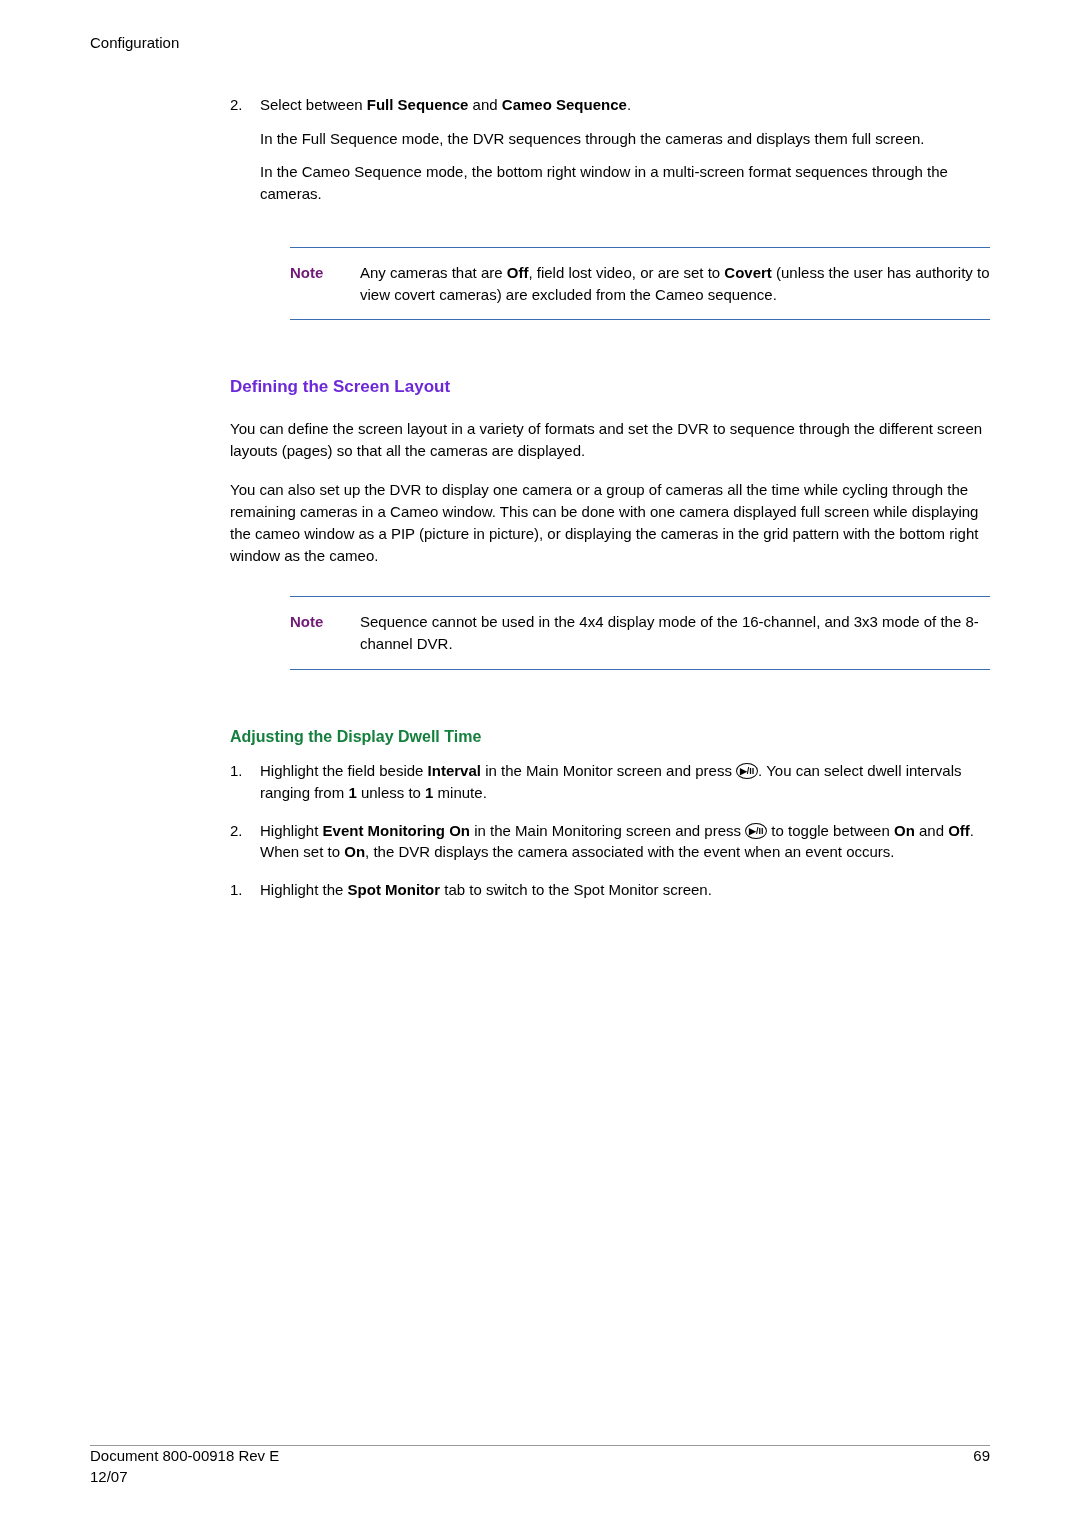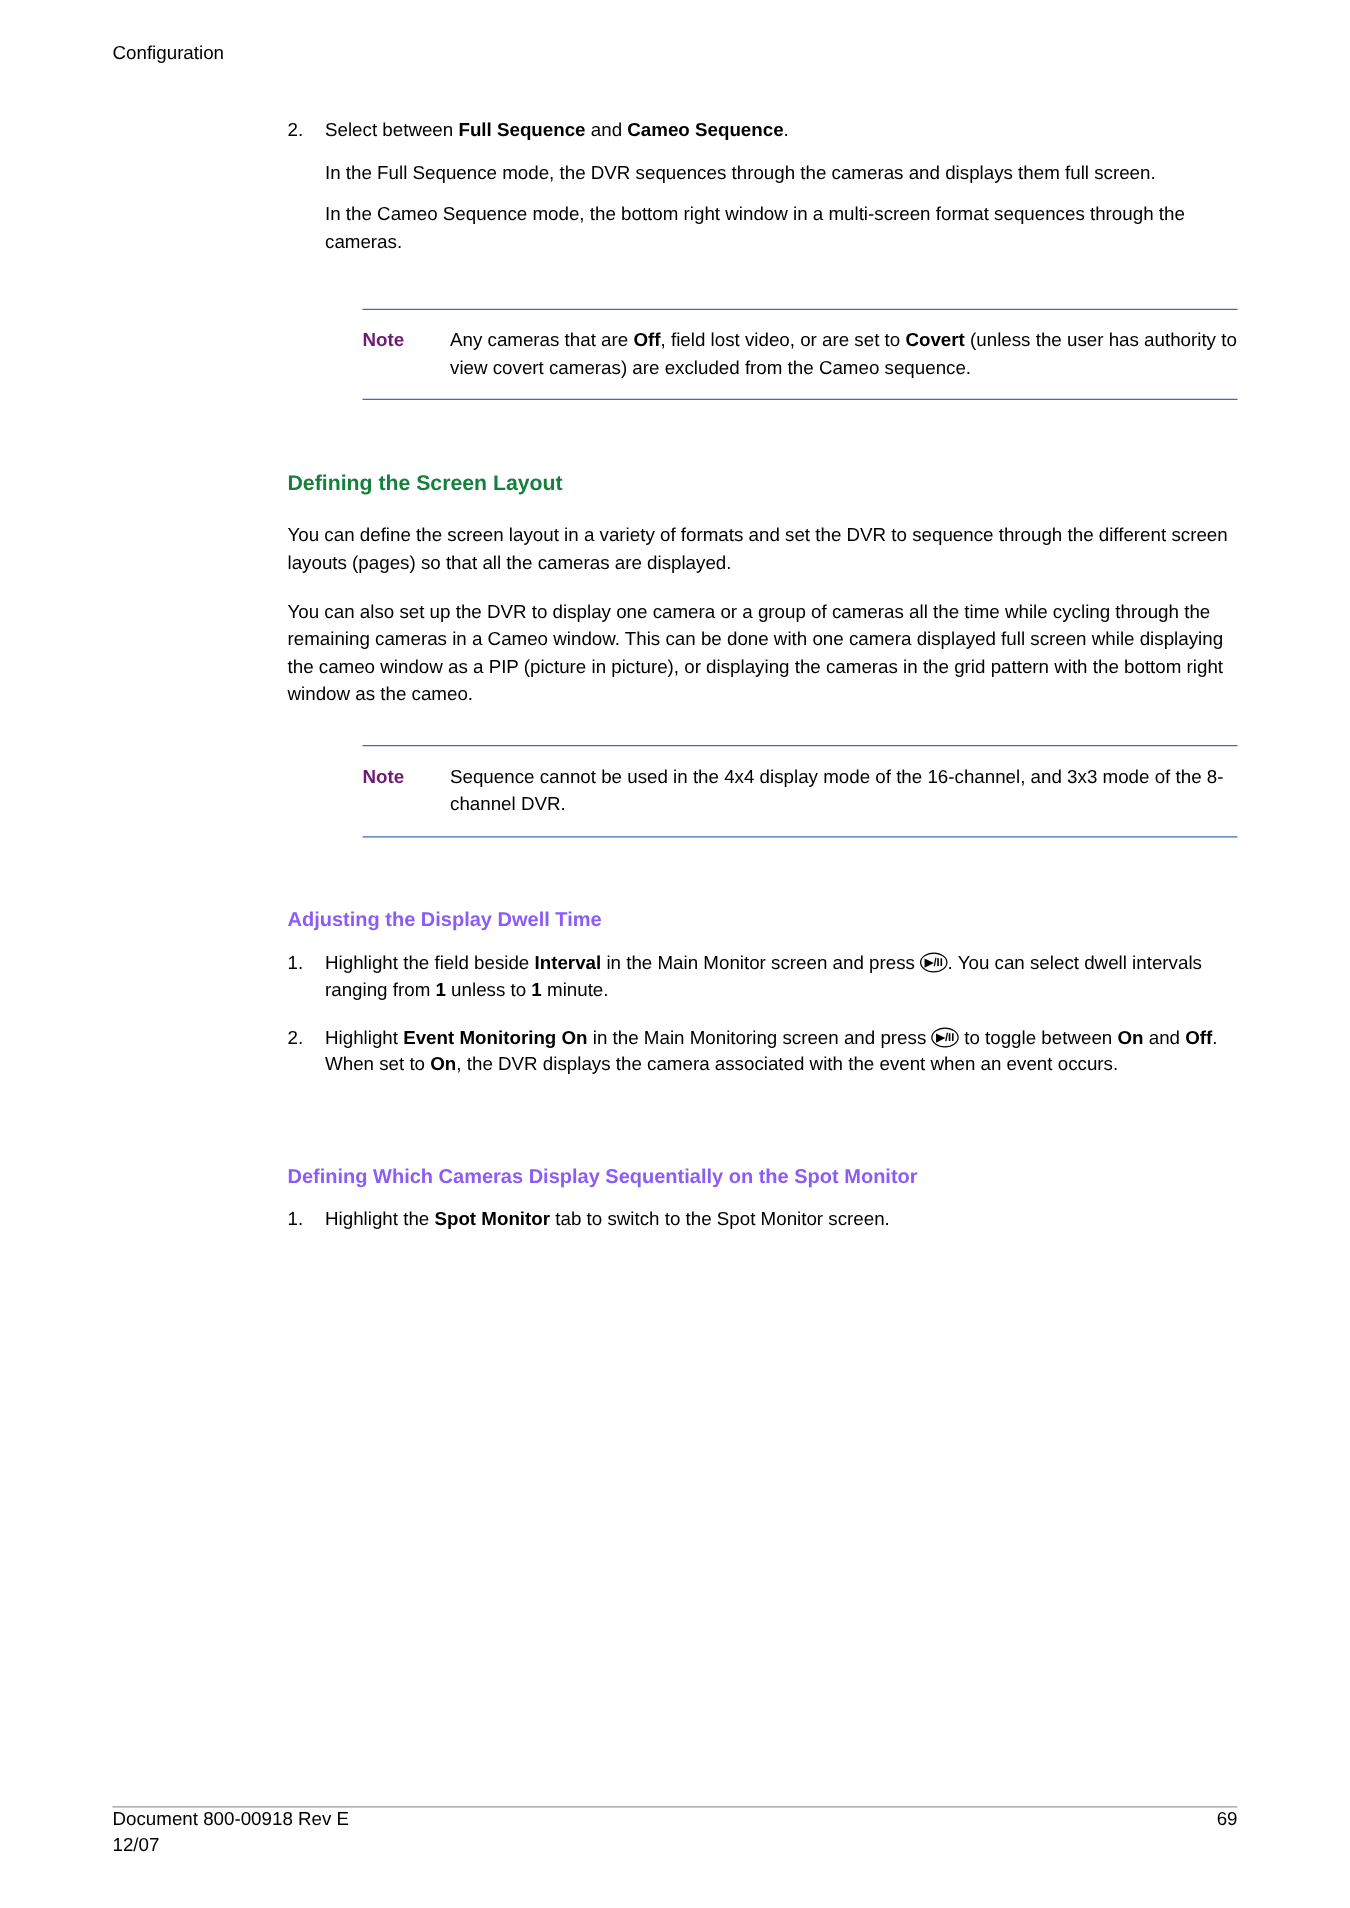--- a/index.html
+++ b/index.html
@@ -52,27 +52,27 @@
   .note-label {
     color: #701a75;
     font-weight: bold;
     flex-shrink: 0;
     width: 42px;
   }
   .note-text {
     flex: 1;
   }
   h2.section {
-    color: #15803d;
+    color: #6d28d9;
     font-size: 17px;
     font-weight: bold;
     margin: 55px 0 18px 0;
   }
   h3.subsection {
-    color: #8b5cf6;
+    color: #15803d;
     font-size: 16px;
     font-weight: bold;
     margin: 55px 0 12px 0;
   }
   .para {
     margin: 0 0 18px 0;
   }
   .icon-circle {
     display: inline-block;
     width: 20px;
@@ -158,21 +158,20 @@
 
     <div class="list-item">
       <div class="list-num">2.</div>
       <div class="list-body">
         <p>
           <span>Highlight </span><b>Event Monitoring On</b><span> in the Main Monitoring screen and press </span><span class="icon-circle">▶/II</span><span> to toggle between </span><b>On</b><span> and </span><b>Off</b><span>. When set to </span><b>On</b><span>, the DVR displays the camera associated with the event when an event occurs.</span>
         </p>
       </div>
     </div>
 
-    <h3 class="subsection">Defining Which Cameras Display Sequentially on the Spot Monitor</h3>
 
     <div class="list-item">
       <div class="list-num">1.</div>
       <div class="list-body">
         <p>
           <span>Highlight the </span><b>Spot Monitor</b><span> tab to switch to the Spot Monitor screen.</span>
         </p>
       </div>
     </div>
 

